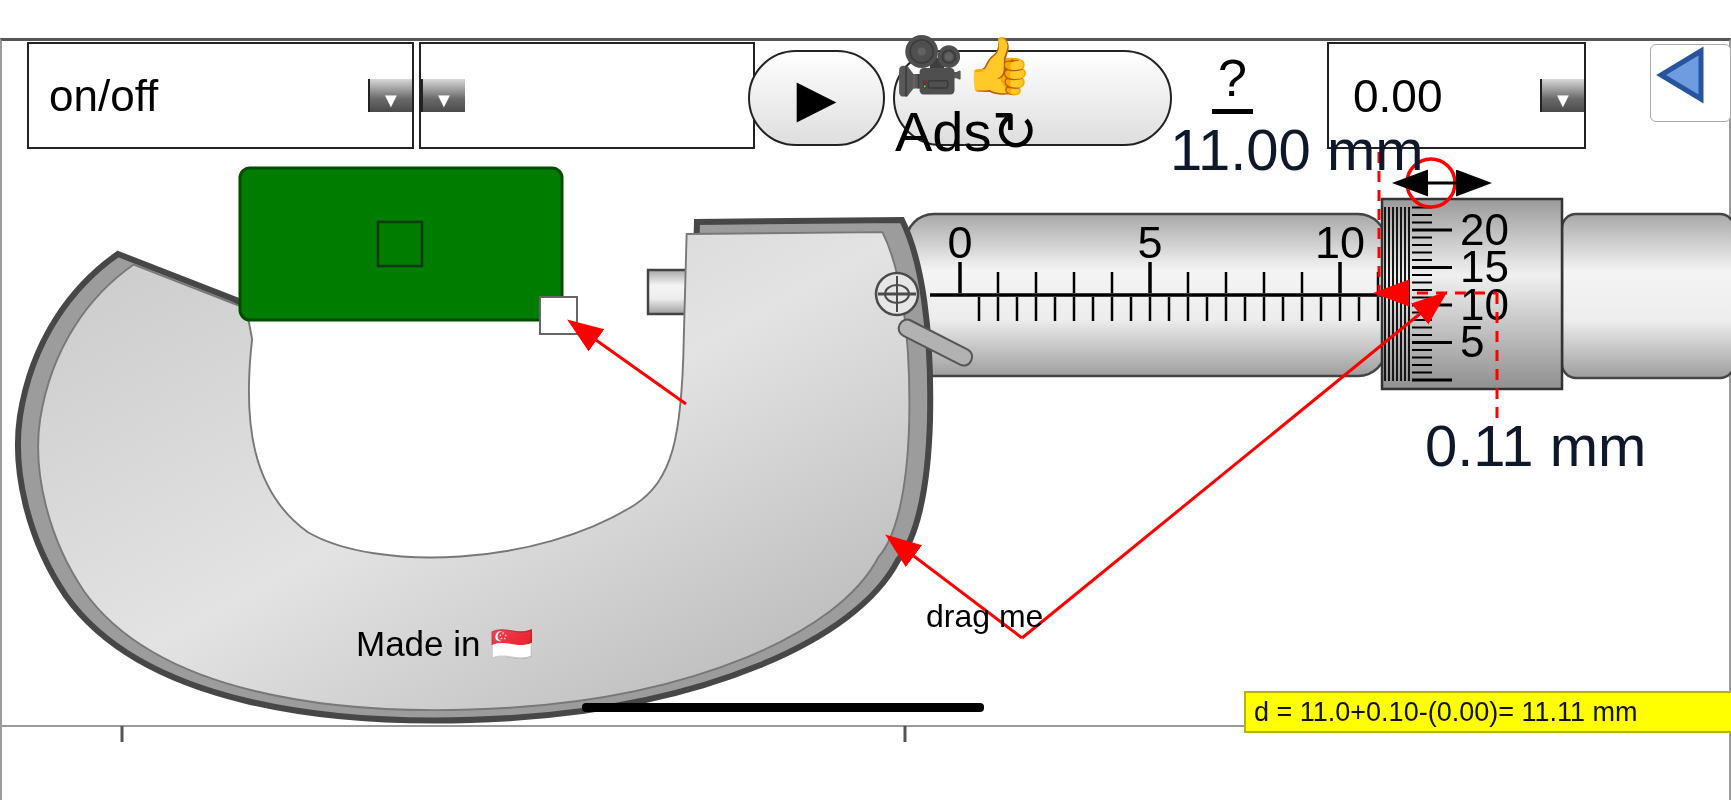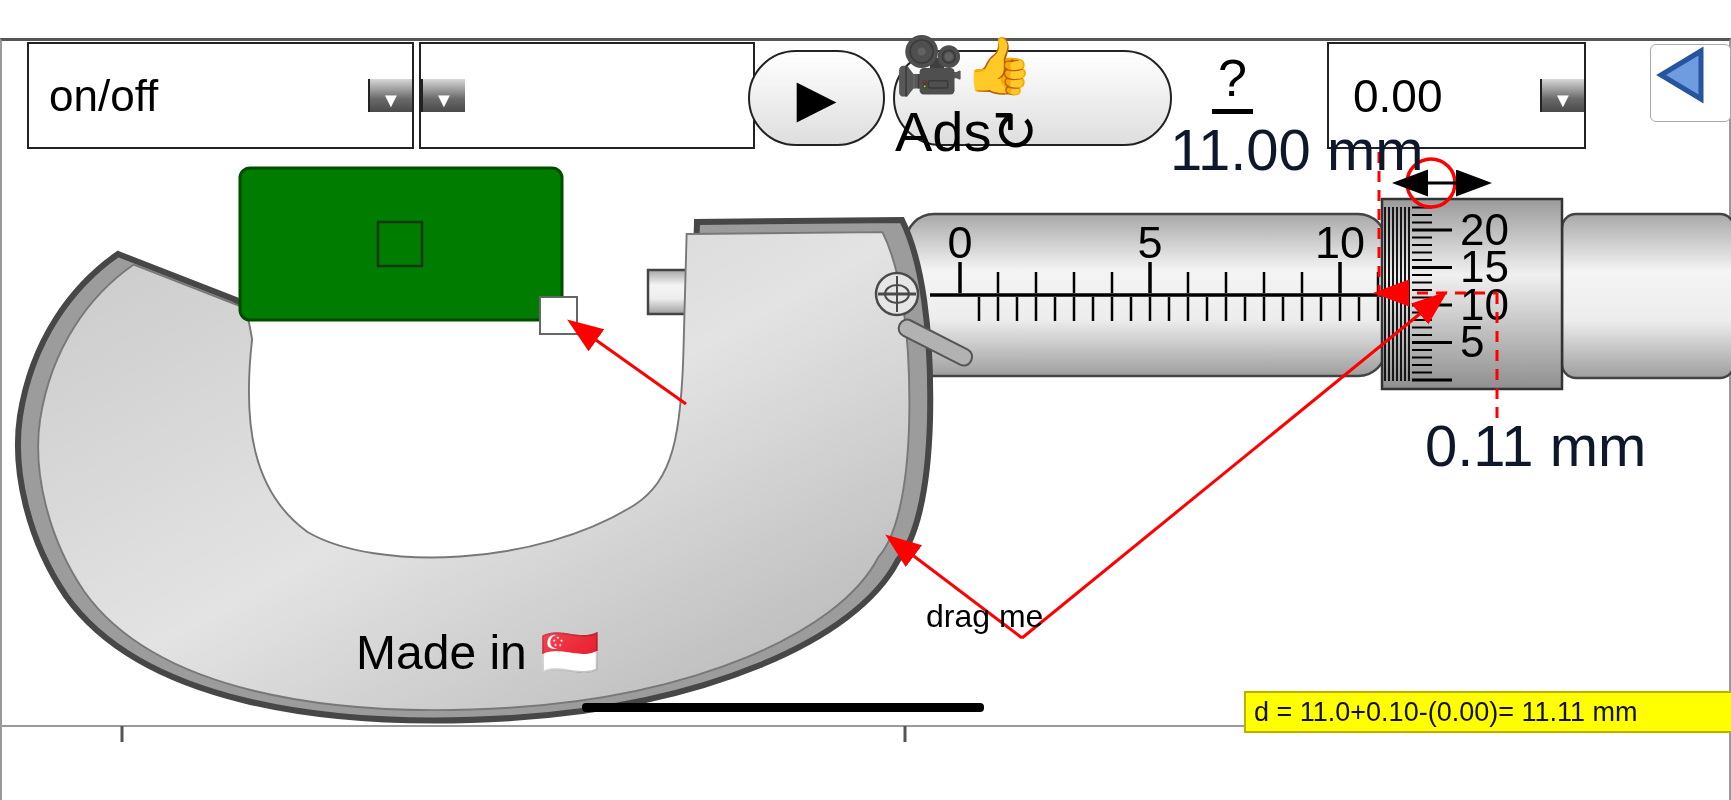--- a/index.html
+++ b/index.html
@@ -25,21 +25,21 @@
   #value-combo .combo-text{font-size:46px;padding-left:24px;}
   #combo-onoff{left:8px;top:42px;width:383px;height:103px;}
   #combo-zero{left:400px;top:42px;width:332px;height:103px;}
   #back-btn{left:1650px;top:44px;width:79px;height:76px;background:#fff;border:1px solid #aaa;
     border-radius:6px;display:flex;align-items:center;justify-content:center;}
   
   .red-label{color:#0f172a;font-size:58px;white-space:nowrap;}
   #main-reading{left:1170px;top:116px;}
   #thimble-reading{left:1406px;top:412px;margin-left:19px;}
   #drag-me{left:926px;top:598px;font-size:32px;color:#000;white-space:nowrap;}
-  #made-in{left:356px;top:624px;font-size:48px;color:#000;white-space:nowrap;}
+  #made-in{left:356px;top:624px;font-size:35px;color:#000;white-space:nowrap;}
   #result-box{left:1244px;top:691px;width:486px;height:38px;background:#ffff00;
     border:2px solid #b9b200;display:flex;align-items:center;padding-left:8px;
     font-size:27px;color:#111;white-space:nowrap;}
   svg{position:absolute;left:0;top:0;}
   .scale-num{font-family:"Liberation Sans",sans-serif;font-size:45px;fill:#000;}
   .thimble-num{font-family:"Liberation Sans",sans-serif;font-size:44px;fill:#000;}
 </style>
 </head>
 <body>
 

